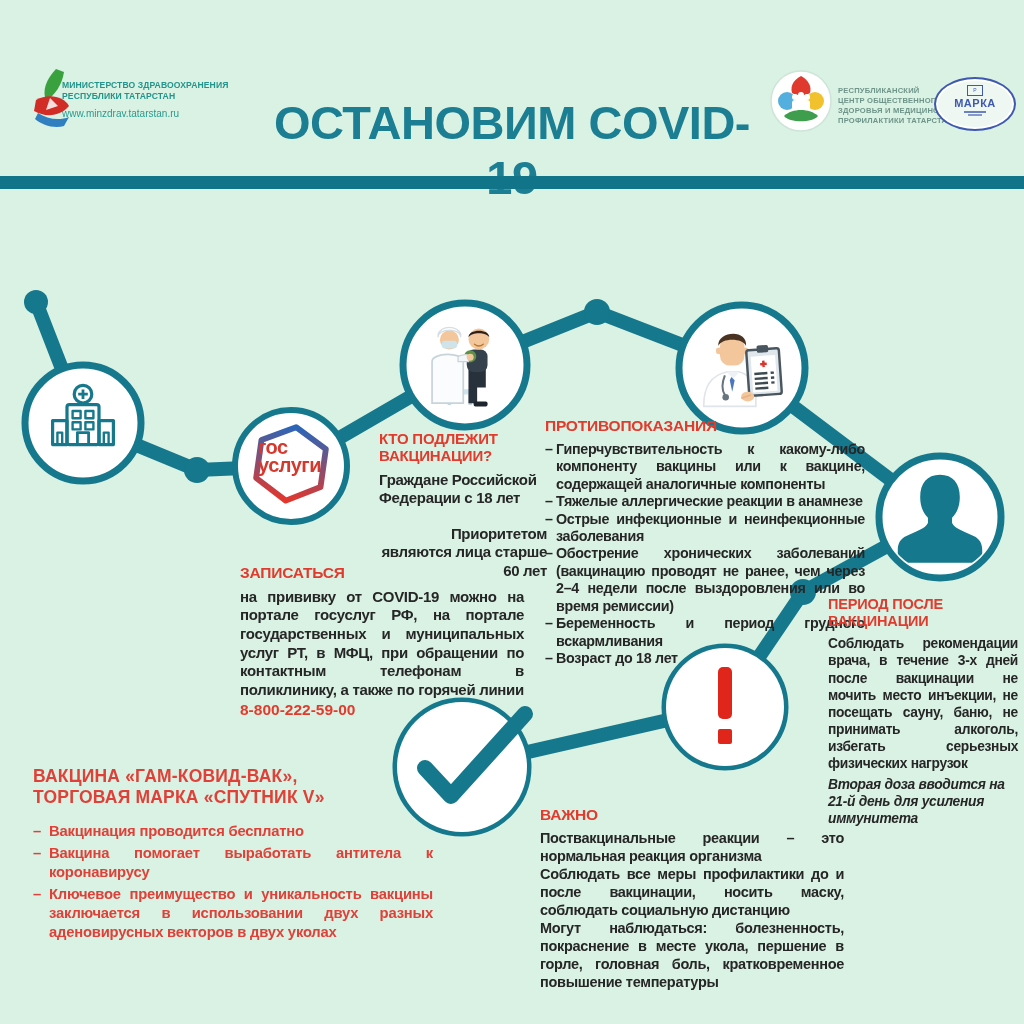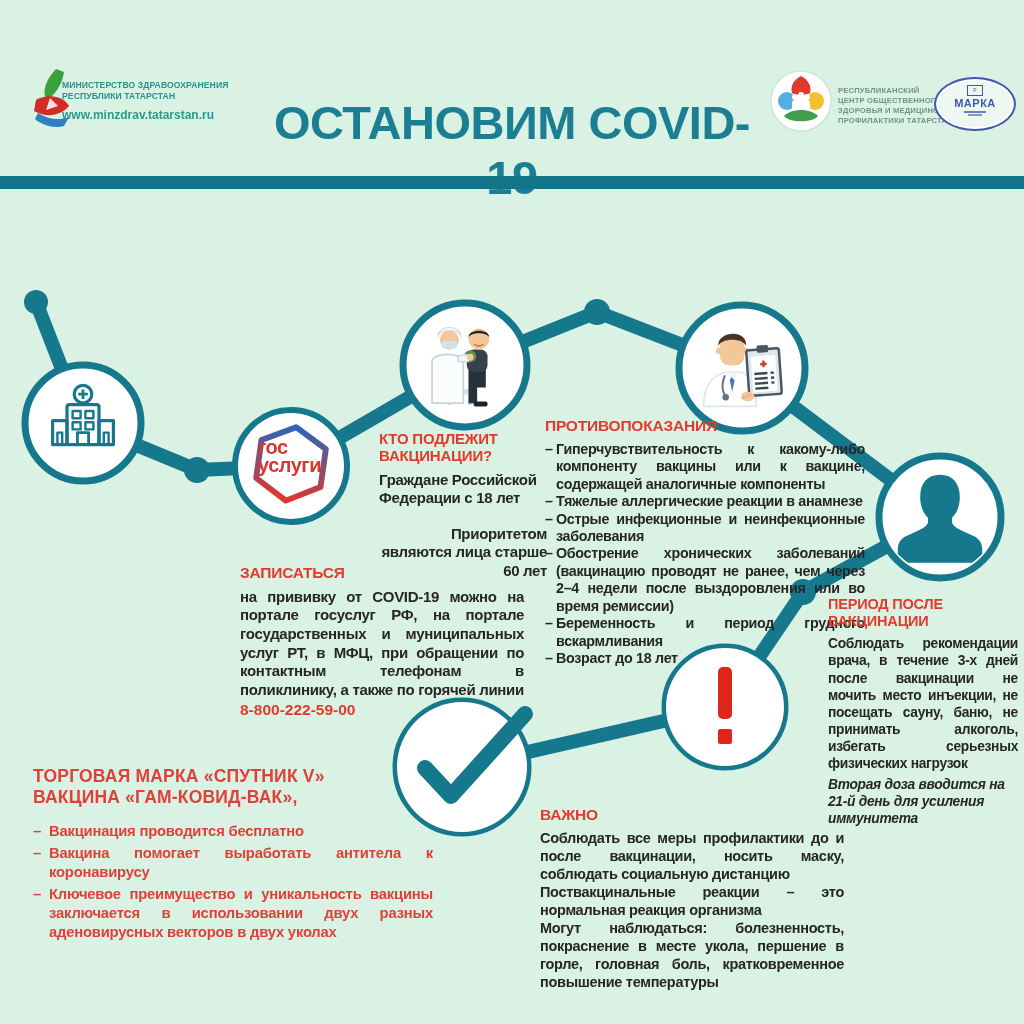--- a/index.html
+++ b/index.html
@@ -5,21 +5,21 @@
   html,body{margin:0;padding:0;}
   body{font-family:"Liberation Sans","DejaVu Sans",sans-serif;background:#b8c4bd;}
   .poster{position:relative;width:1024px;height:1024px;background:#d9f2e3;overflow:hidden;margin:0 auto;}
 
   
   .hdr-title{position:absolute;left:262px;top:70px;width:500px;text-align:center;
     font-size:47px;font-weight:800;color:#1b7e92;letter-spacing:-0.5px;margin-top:25px;}
   .min-logo{position:absolute;left:26px;top:68px;}
   .min-text{position:absolute;left:62px;top:80px;line-height:1.25;}
   .min-text .l{font-size:8.6px;font-weight:700;color:#23948b;letter-spacing:0.1px;}
-  .min-text .u{font-size:12px;font-weight:700;color:#2a9a8f;margin-top:7px;}
+  .min-text .u{font-size:10px;font-weight:400;color:#2a9a8f;margin-top:7px;}
   .ctr-logo{position:absolute;left:770px;top:70px;}
   .ctr-text{position:absolute;left:838px;top:86px;line-height:1.3;}
   .ctr-text .l{font-size:7.6px;font-weight:700;color:#6f948a;letter-spacing:0.2px;}
   .rmbic{position:absolute;left:934px;top:77px;width:78px;height:50px;border:2px solid #3f58b0;
     border-radius:50%;box-shadow:0 0 0 2px #fff inset;background:#eef7f1;text-align:center;}
   .rmbic .emb{width:14px;height:9px;border:1px solid #3f58b0;margin:6px auto 1px auto;font-size:5px;color:#3f58b0;line-height:8px;}
   .rmbic .lbl{font-size:11px;font-weight:800;color:#3f58b0;letter-spacing:0.5px;}
   .rmbic .bar{width:22px;height:2px;background:#3f58b0;margin:2px auto 1px auto;opacity:0.75;}
   .rmbic .bar2{width:14px;height:2px;background:#3f58b0;margin:0 auto;opacity:0.6;}
   .divider{position:absolute;left:0;top:176px;width:1024px;height:13px;background:#127488;}
@@ -279,29 +279,29 @@
   </div>
 
   <div class="blk" style="left:828px;top:596px;width:190px;">
     <div class="sec-h" style="font-size:14.5px;">ПЕРИОД ПОСЛЕ ВАКЦИНАЦИИ</div>
     <div class="body-t" style="font-size:13.8px;">Соблюдать рекомендации врача, в течение 3-х дней после вакцинации не мочить место инъекции, не посещать сауну, баню, не принимать алкоголь, избегать серьезных физических нагрузок</div>
     <div class="body-t" style="font-size:13.8px;text-align:left;margin-top:4px;font-style:italic;">Вторая доза вводится на  21-й день для усиления иммунитета</div>
   </div>
 
   <div class="blk" style="left:540px;top:806px;width:304px;">
     <div class="sec-h">ВАЖНО</div>
+    <div class="body-t" style="font-size:14.5px;">Поствакцинальные реакции – это нормальная реакция организма</div>
     <div class="body-t" style="font-size:14.5px;">Соблюдать все меры профилактики до и после вакцинации, носить маску, соблюдать социальную дистанцию</div>
-    <div class="body-t" style="font-size:14.5px;">Поствакцинальные реакции – это нормальная реакция организма</div>
     <div class="body-t" style="font-size:14.5px;">Могут наблюдаться: болезненность, покраснение в месте укола, першение в горле, головная боль, кратковременное повышение температуры</div>
   </div>
 
   <div class="blk" style="left:33px;top:766px;width:400px;">
     <div class="vac-h">
+      <div>ВАКЦИНА  «ГАМ-КОВИД-ВАК»,</div>
       <div>ТОРГОВАЯ МАРКА «СПУТНИК V»</div>
-      <div>ВАКЦИНА  «ГАМ-КОВИД-ВАК»,</div>
     </div>
     <div class="vac-item">
       <span class="mk">–</span>
       <span>Вакцинация проводится бесплатно</span>
     </div>
     <div class="vac-item">
       <span class="mk">–</span>
       <span>Вакцина помогает выработать антитела к коронавирусу</span>
     </div>
     <div class="vac-item">

